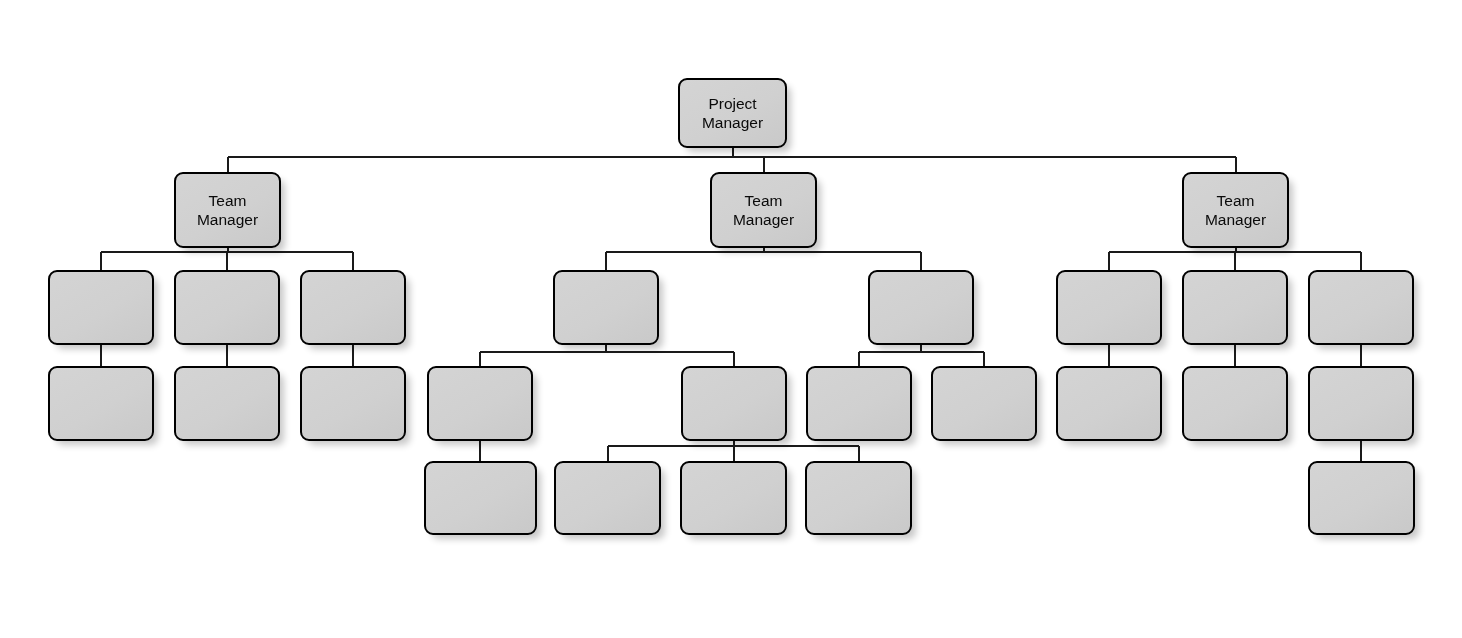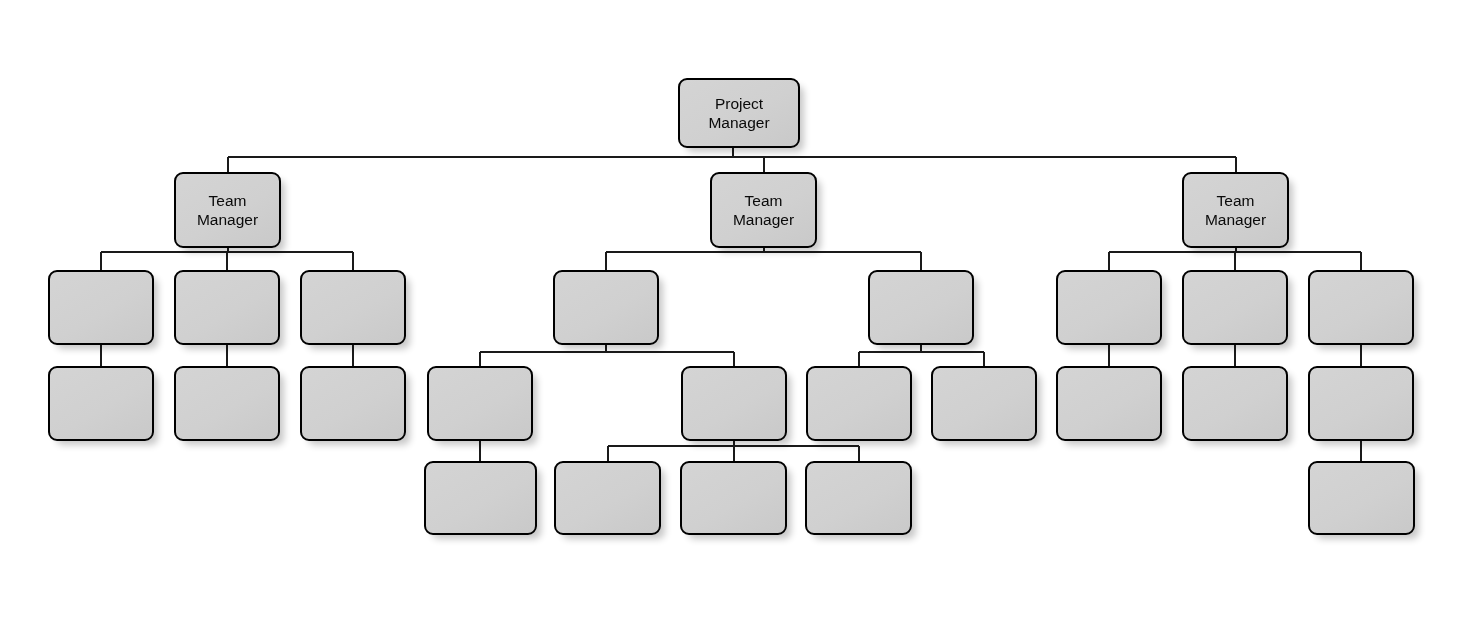--- a/index.html
+++ b/index.html
@@ -91,21 +91,21 @@
       <line x1="1361" y1="352" x2="1361" y2="366" stroke="#1a1a1a" stroke-width="2" shape-rendering="crispEdges"></line>
       <line x1="480" y1="441" x2="480" y2="461" stroke="#1a1a1a" stroke-width="2" shape-rendering="crispEdges"></line>
       <line x1="734" y1="441" x2="734" y2="446" stroke="#1a1a1a" stroke-width="2" shape-rendering="crispEdges"></line>
       <line x1="607.5" y1="446" x2="858.5" y2="446" stroke="#1a1a1a" stroke-width="2" shape-rendering="crispEdges"></line>
       <line x1="607.5" y1="446" x2="607.5" y2="461" stroke="#1a1a1a" stroke-width="2" shape-rendering="crispEdges"></line>
       <line x1="733.5" y1="446" x2="733.5" y2="461" stroke="#1a1a1a" stroke-width="2" shape-rendering="crispEdges"></line>
       <line x1="858.5" y1="446" x2="858.5" y2="461" stroke="#1a1a1a" stroke-width="2" shape-rendering="crispEdges"></line>
       <line x1="1361" y1="441" x2="1361" y2="461" stroke="#1a1a1a" stroke-width="2" shape-rendering="crispEdges"></line>
     </svg>
   <div id="node-layer">
-      <div class="node" style="left: 678px; top: 78px; width: 122px; height: 70px;">
+      <div class="node" style="left: 678px; top: 78px; width: 109px; height: 70px;">
         <span class="node-label">Project
 Manager</span>
       </div>
       <div class="node" style="left: 174px; top: 172px; width: 107px; height: 76px;">
         <span class="node-label">Team
 Manager</span>
       </div>
       <div class="node" style="left: 710px; top: 172px; width: 107px; height: 76px;">
         <span class="node-label">Team
 Manager</span>

